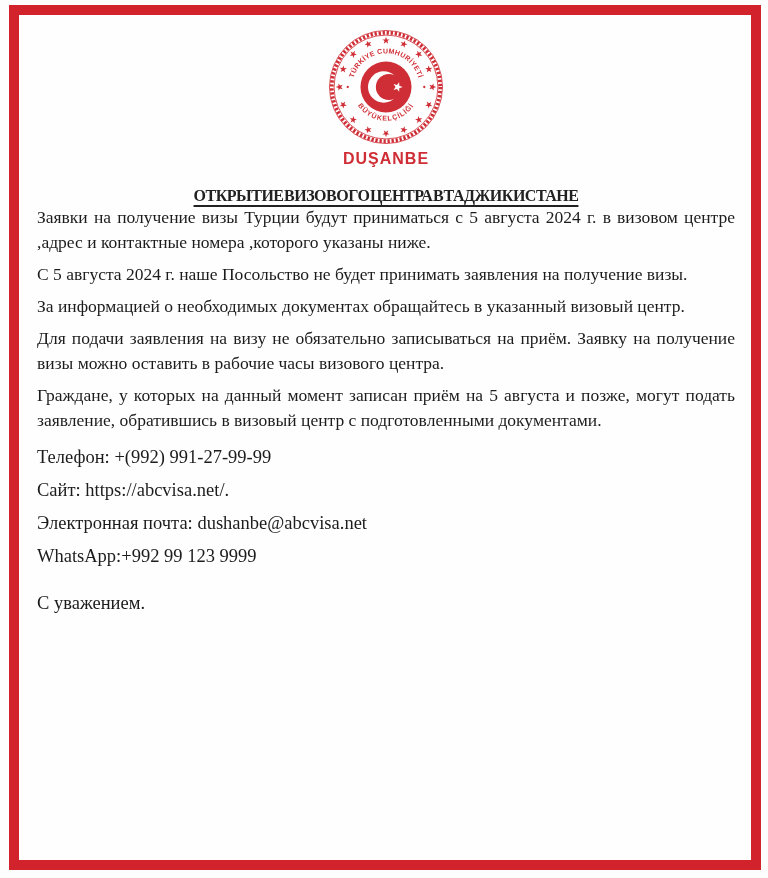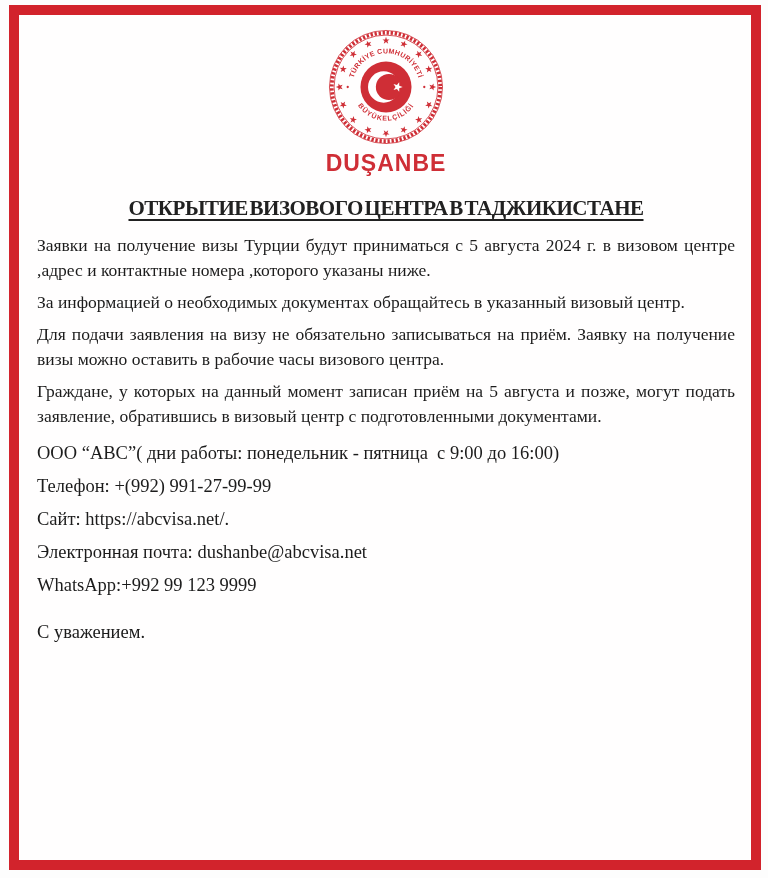--- a/index.html
+++ b/index.html
@@ -25,37 +25,36 @@
   }
   .seal {
     display: block;
     margin: 6px auto 0;
     width: 116px; height: 116px;
   }
   .city {
     margin-top: 5px;
     font-family: "Liberation Sans", sans-serif;
     font-weight: bold;
-    font-size: 23px;
+    font-size: 16px;
     letter-spacing: 1px;
     color: var(--brand-red, #cf2e36);
   }
   h1.title {
     margin: 19px 0 0;
-    font-size: 21px;
+    font-size: 16px;
     font-weight: bold;
     letter-spacing: -0.5px;
     word-spacing: -3px;
     color: #212121;
     text-decoration: underline;
     text-decoration-thickness: 2px;
     text-underline-offset: 4px;
   }
   .paras {
-    margin-top: 12px;
     text-align: justify;
     font-size: 17.5px;
     line-height: 25px;
   }
   .paras p { margin: 0 0 7px; }
   .contacts {
     margin-top: 14px;
     text-align: left;
     font-size: 18.5px;
   }
@@ -131,27 +130,27 @@
           <use href="#star" fill="#ffffff" transform="translate(120,100) rotate(90) scale(1.35)"></use>
         </g>
       </svg>
 
       <div class="city">DUŞANBE</div>
 
       <h1 class="title">ОТКРЫТИЕ ВИЗОВОГО ЦЕНТРА В ТАДЖИКИСТАНЕ</h1>
 
       <div class="paras">
         <p>Заявки на получение визы Турции будут приниматься с 5 августа 2024 г. в визовом центре ,адрес и контактные номера ,которого указаны ниже.</p>
+        <p>С 5 августа 2024 г. наше Посольство не будет принимать заявления на получение визы.</p>
         <p>За информацией о необходимых документах обращайтесь в указанный визовый центр.</p>
         <p>Для подачи заявления на визу не обязательно записываться на приём. Заявку на получение визы можно оставить в рабочие часы визового центра.</p>
         <p>Граждане, у которых на данный момент записан приём на 5 августа и позже, могут подать заявление, обратившись в визовый центр с подготовленными документами.</p>
       </div>
 
       <div class="contacts">
-        <p>ООО “ABC”( дни работы: понедельник - пятница  с 9:00 до 16:00)</p>
         <p>Телефон: +(992) 991-27-99-99</p>
         <p>Сайт: https://abcvisa.net/.</p>
         <p>Электронная почта: dushanbe@abcvisa.net</p>
         <p>WhatsApp:+992 99 123 9999</p>
       </div>
 
       <p class="closing">С уважением.</p>
 
     </div>
   </div>

